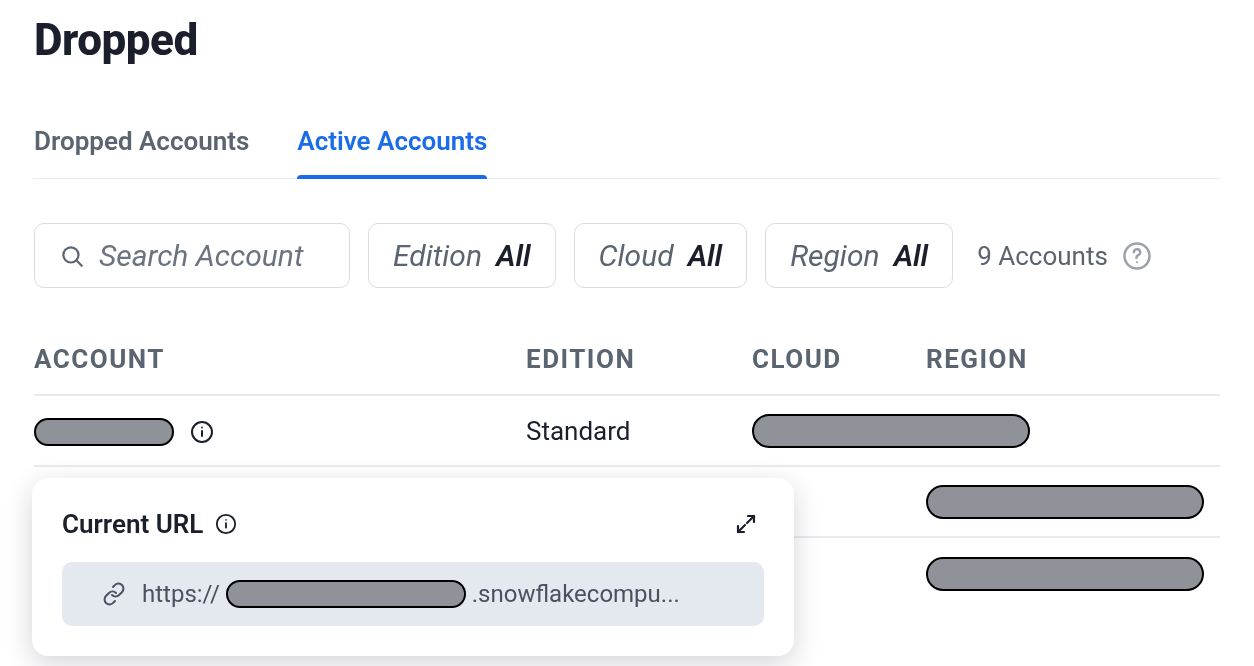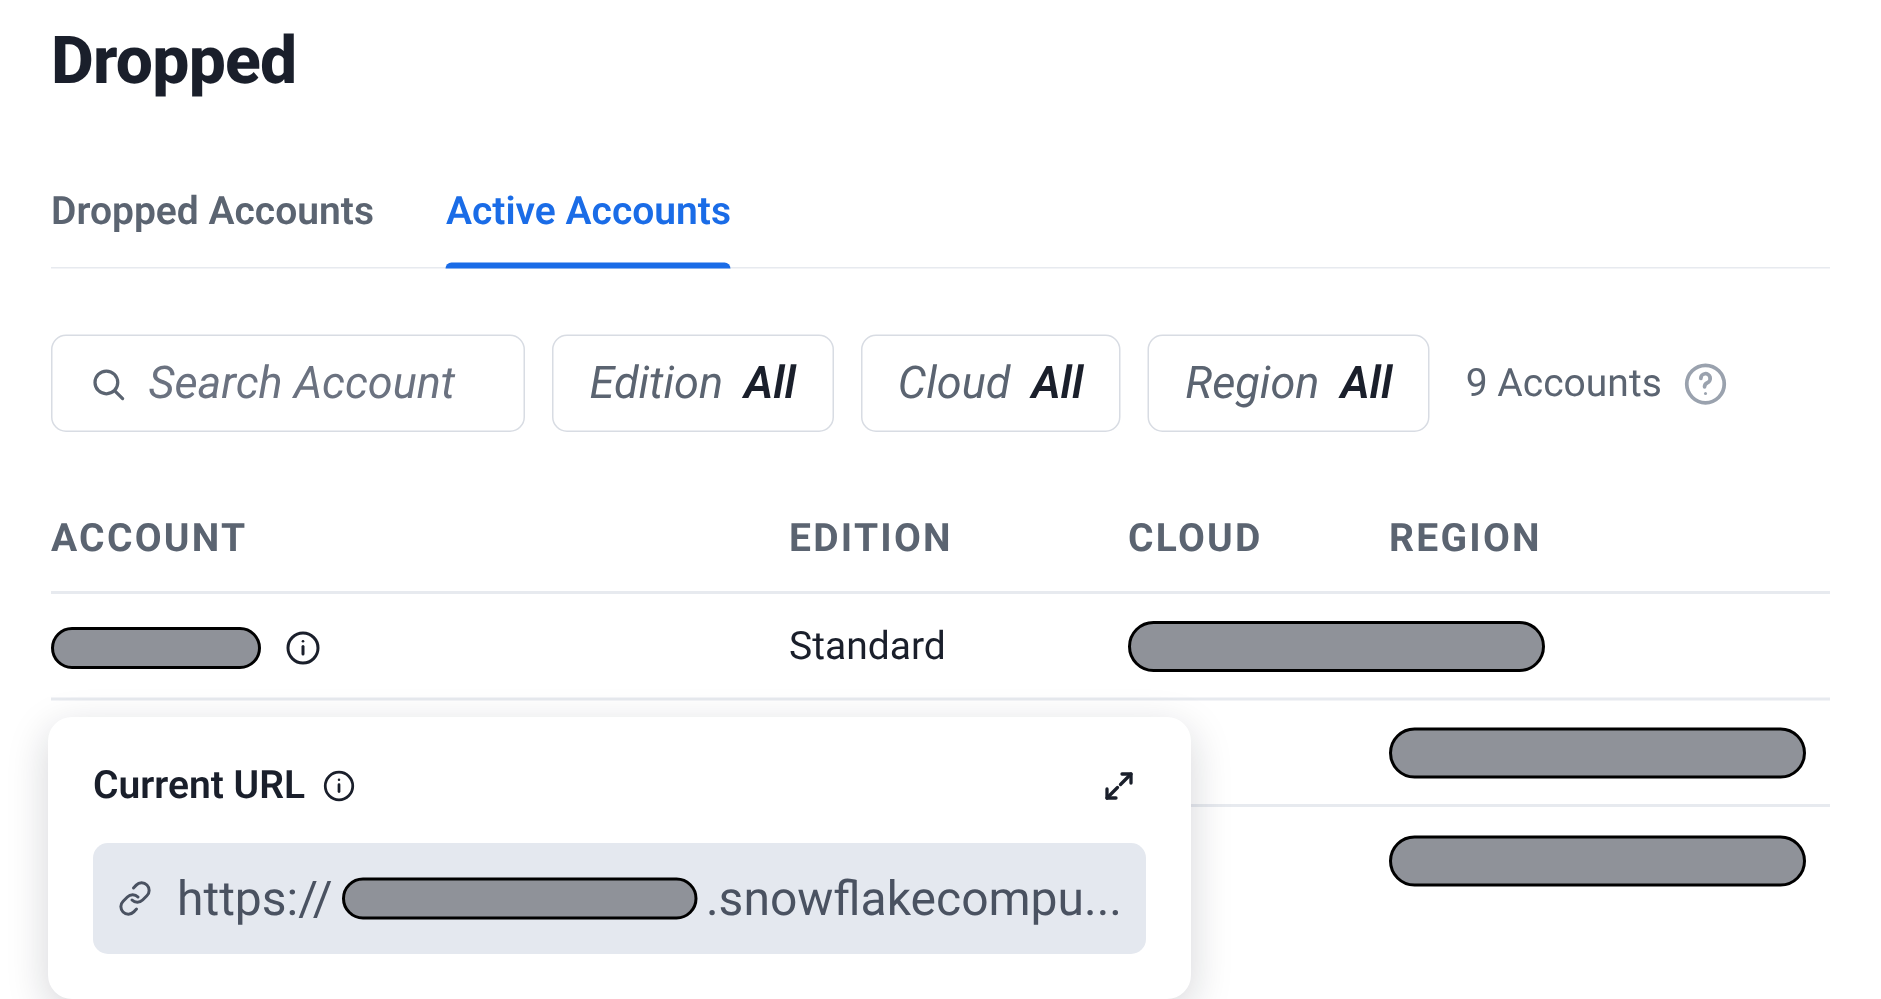--- a/index.html
+++ b/index.html
@@ -62,22 +62,22 @@
     position:absolute; top:478px; left:32px; width:762px;
     background:var(--tooltip-bg); border-radius:16px; box-shadow:var(--tooltip-shadow);
     padding:28px 30px 30px 30px;
   }
   .popover-header { display:flex; align-items:center; justify-content:space-between; margin-bottom:20px; }
   .popover-title-wrap { display:flex; align-items:center; gap:12px; }
   .popover-title { font-size:26px; font-weight:600; color:var(--text-primary); }
   .expand-btn { width:36px; height:36px; display:flex; align-items:center; justify-content:center; cursor:pointer; border-radius:8px; }
   .urlbox {
     display:flex; align-items:center; gap:16px;
-    background:var(--url-bg); border-radius:10px; padding:18px 16px;
-    font-size:32px; color:var(--url-text);
+    background:var(--url-bg); border-radius:10px; padding:18px 40px;
+    font-size:24px; color:var(--url-text);
   }
   .urlbox .url-text { white-space:nowrap; overflow:hidden; text-overflow:clip; display:flex; align-items:center; gap:6px;}
 
   svg { display:block; }
 </style>
 </head>
 <body>
 
 <div class="page">
   <h1 class="title">Dropped</h1>

